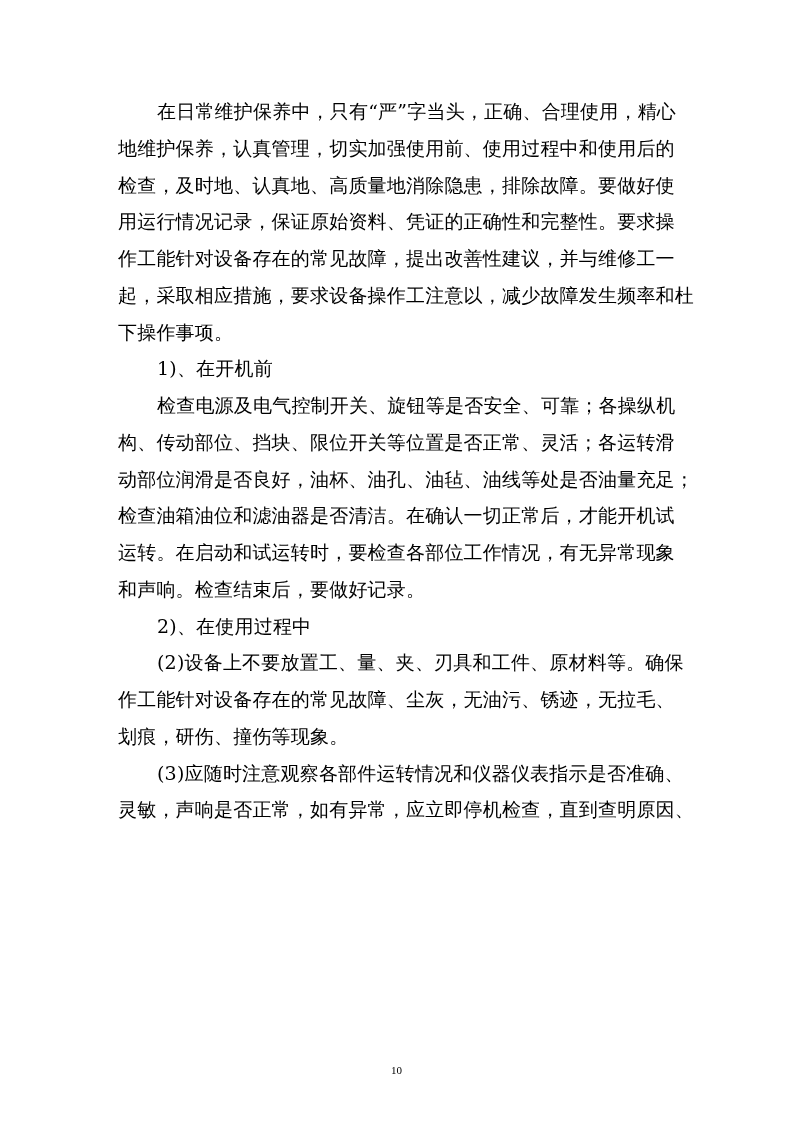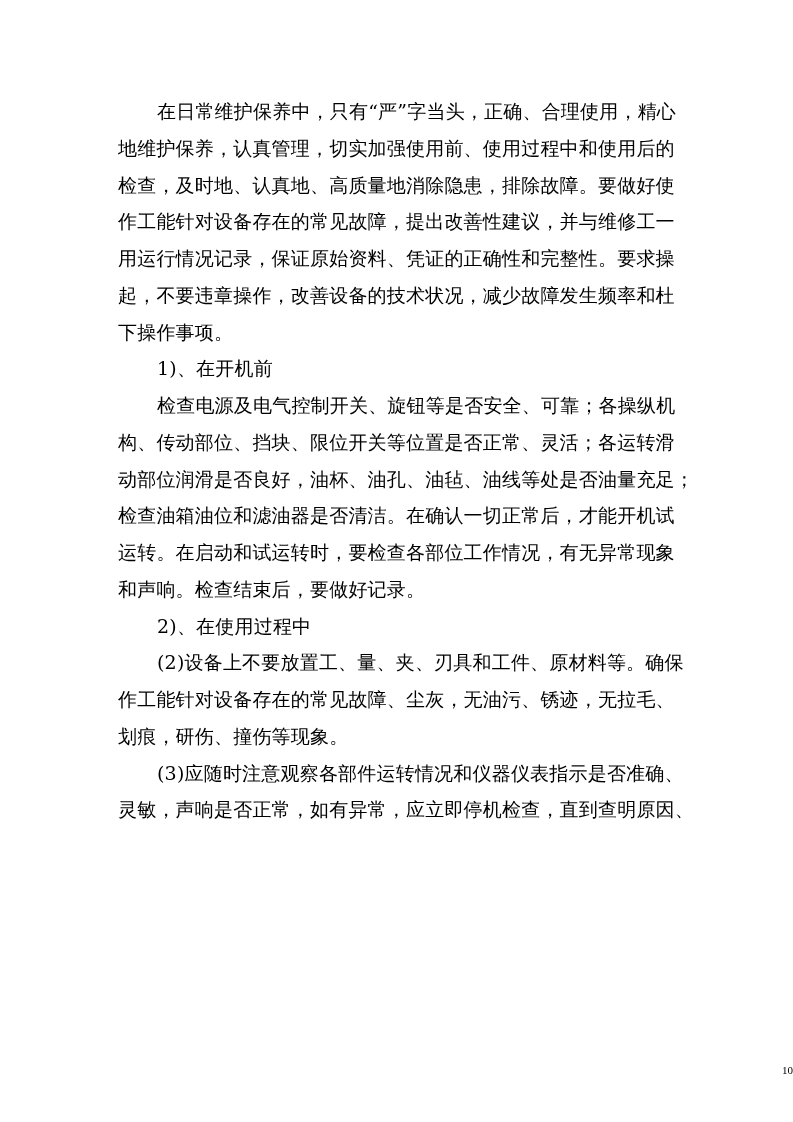--- a/index.html
+++ b/index.html
@@ -3,34 +3,34 @@
 <meta charset="utf-8">
 <style>
   html, body { margin: 0; padding: 0; background: #ffffff; }
   body { width: 793px; height: 1122px; position: relative; overflow: hidden;
          font-family: "DejaVu Serif", "Liberation Serif", serif; color: #000; }
   .page { position: absolute; left: 0; top: 0; width: 793px; height: 1122px; background: #fff; }
   .body-text { position: absolute; left: 118px; top: 93px; width: 545px; }
   .line { height: 36.75px; line-height: 36.75px; font-size: 19px; white-space: nowrap;
           letter-spacing: 0.2px; }
   .indent { padding-left: 39px; }
-  .page-number { position: absolute; left: 0; width: 793px; top: 1064px; text-align: right;
+  .page-number { position: absolute; left: 0; width: 793px; top: 1064px; text-align: center;
                  font-size: 11px; font-family: "Liberation Serif", serif; }
 </style>
 </head>
 <body>
 
 <div class="page">
   <div class="body-text">
     <div class="line indent">在日常维护保养中，只有“严”字当头，正确、合理使用，精心</div>
     <div class="line">地维护保养，认真管理，切实加强使用前、使用过程中和使用后的</div>
     <div class="line">检查，及时地、认真地、高质量地消除隐患，排除故障。要做好使</div>
+    <div class="line">用运行情况记录，保证原始资料、凭证的正确性和完整性。要求操</div>
     <div class="line">作工能针对设备存在的常见故障，提出改善性建议，并与维修工一</div>
-    <div class="line">用运行情况记录，保证原始资料、凭证的正确性和完整性。要求操</div>
-    <div class="line">起，不要违章操作，改善设备的技术状况，减少故障发生频率和杜</div>
+    <div class="line">起，采取相应措施，要求设备操作工注意以，减少故障发生频率和杜</div>
     <div class="line">下操作事项。</div>
     <div class="line indent">1)、在开机前</div>
     <div class="line indent">检查电源及电气控制开关、旋钮等是否安全、可靠；各操纵机</div>
     <div class="line">构、传动部位、挡块、限位开关等位置是否正常、灵活；各运转滑</div>
     <div class="line">动部位润滑是否良好，油杯、油孔、油毡、油线等处是否油量充足；</div>
     <div class="line">检查油箱油位和滤油器是否清洁。在确认一切正常后，才能开机试</div>
     <div class="line">运转。在启动和试运转时，要检查各部位工作情况，有无异常现象</div>
     <div class="line">和声响。检查结束后，要做好记录。</div>
     <div class="line indent">2)、在使用过程中</div>
     <div class="line indent">(2)设备上不要放置工、量、夹、刃具和工件、原材料等。确保</div>

